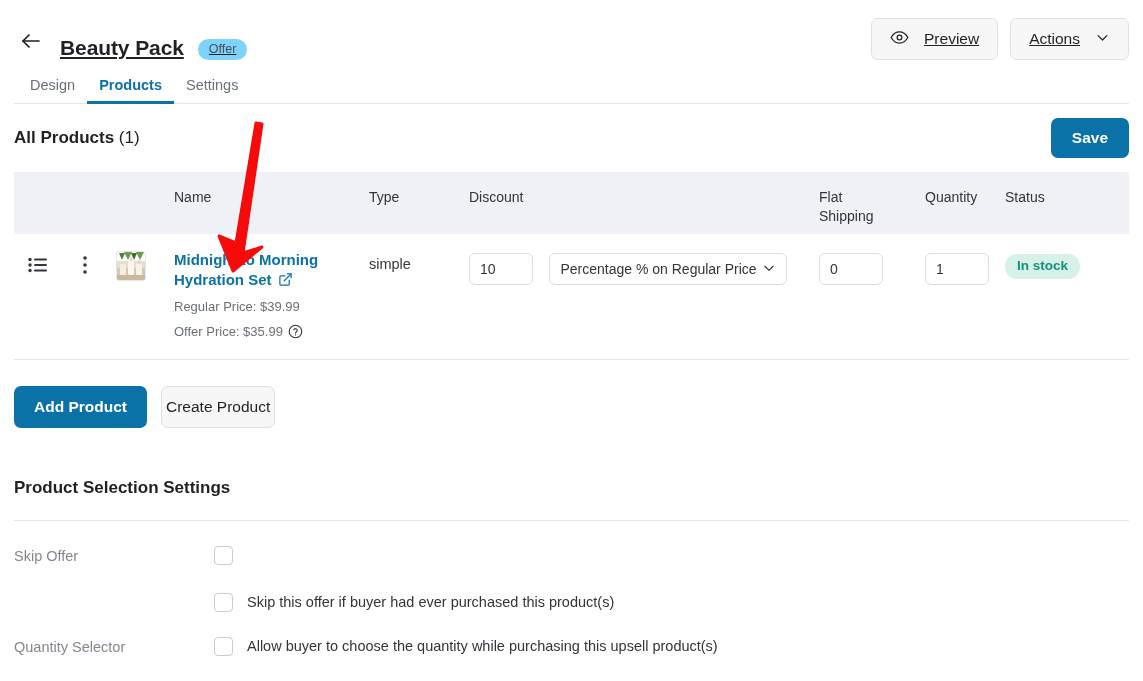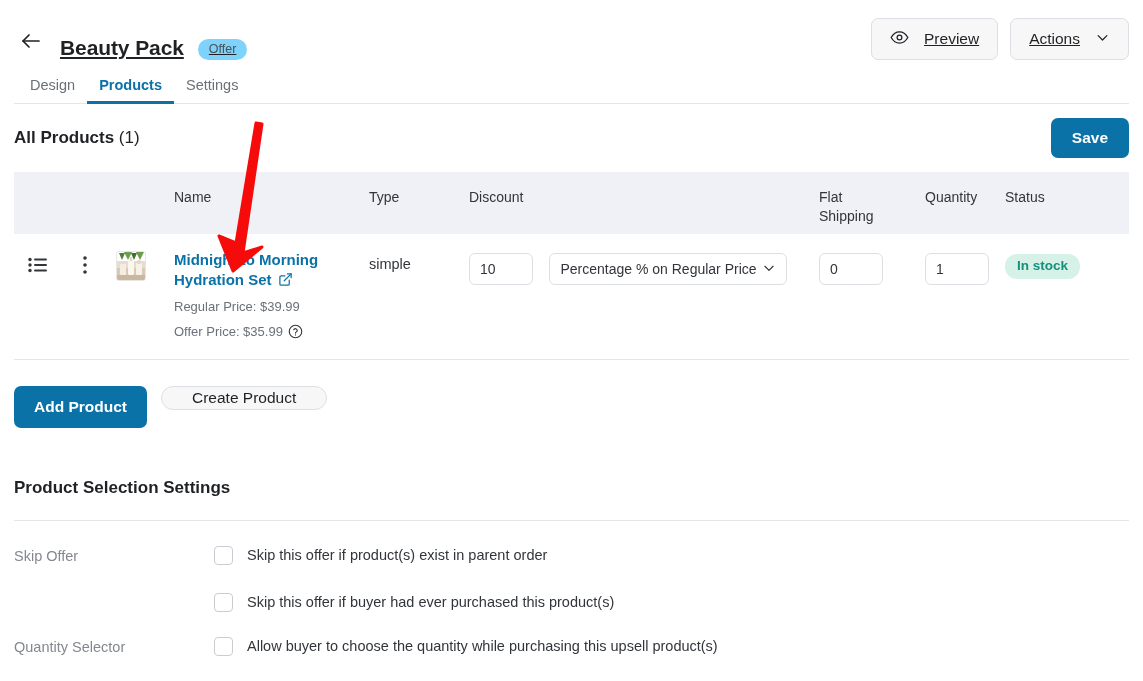--- a/index.html
+++ b/index.html
@@ -279,23 +279,23 @@
     padding: 0 20px;
     font-size: 15.5px;
     font-weight: 700;
     font-family: "Liberation Sans", sans-serif;
     cursor: pointer;
     white-space: nowrap;
   }
   .btn-create {
     background: #f7f7f8;
     border: 1px solid #dcdfe3;
-    border-radius: 14px;
-    height: 24px;
-    padding: 0 30px;
+    border-radius: 7px;
+    height: 42px;
+    padding: 0 4px;
     font-size: 15.5px;
     color: #1f2124;
     font-family: "Liberation Sans", sans-serif;
     cursor: pointer;
     white-space: nowrap;
   }
 
   
   .settings { padding: 0 14px; }
   .settings-title {
@@ -517,21 +517,20 @@
 
 <div class="settings">
   <div class="settings-title">Product Selection Settings</div>
   <div class="settings-divider"></div>
 
   <div class="setting-row">
     <div class="setting-label">Skip Offer</div>
     <div class="chk-group">
       <div class="chk-line">
         <div class="chk"></div>
-        <div class="chk-label">Skip this offer if product(s) exist in parent order</div>
       </div>
       <div class="chk-line">
         <div class="chk"></div>
         <div class="chk-label">Skip this offer if buyer had ever purchased this product(s)</div>
       </div>
     </div>
   </div>
 
   <div class="setting-row">
     <div class="setting-label">Quantity Selector</div>

